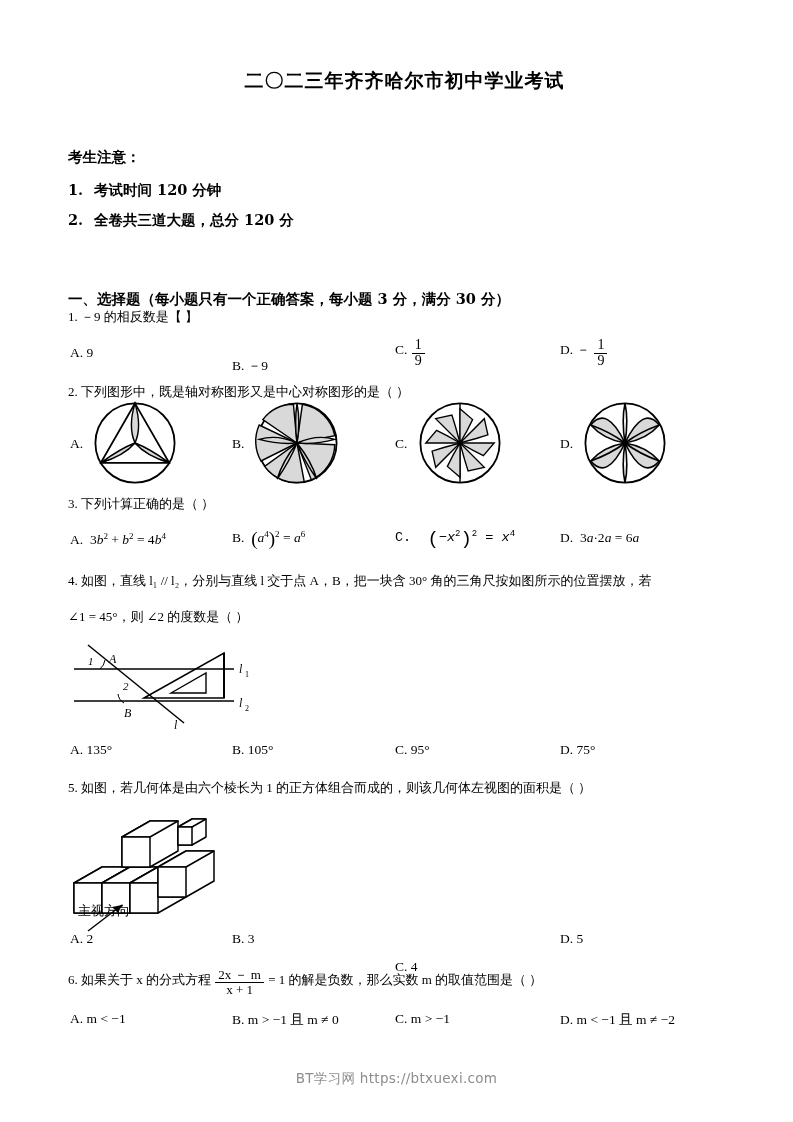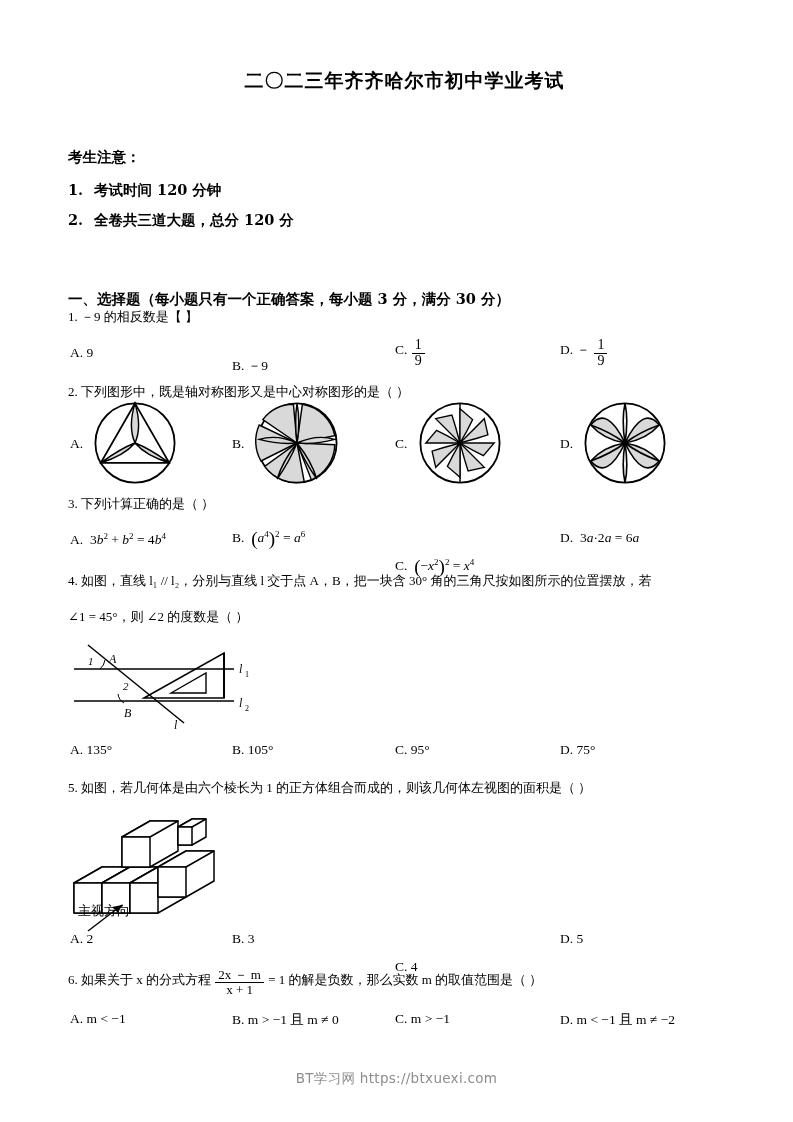--- a/index.html
+++ b/index.html
@@ -259,21 +259,21 @@
     <span>下列计算正确的是（      ）</span>
   </div>
   <div class="opt colA" style="top:530px;">
     <span>A.</span>
     <span>&nbsp;3<span class="it">b</span><sup class="ex">2</sup> + <span class="it">b</span><sup class="ex">2</sup> = 4<span class="it">b</span><sup class="ex">4</sup></span>
   </div>
   <div class="opt colB" style="top:528px;">
     <span>B.</span>
     <span>&nbsp;<span style="font-size:19px;vertical-align:-3px;">(</span><span class="it">a</span><sup class="ex">4</sup><span style="font-size:19px;vertical-align:-3px;">)</span><sup class="ex">2</sup> = <span class="it">a</span><sup class="ex">6</sup></span>
   </div>
-  <div class="opt colC" style="top:556px;">
+  <div class="opt colC" style="top:528px;font-family:Liberation Mono, monospace;">
     <span>C.</span>
     <span>&nbsp;<span style="font-size:19px;vertical-align:-3px;">(</span>−<span class="it">x</span><sup class="ex">2</sup><span style="font-size:19px;vertical-align:-3px;">)</span><sup class="ex">2</sup> = <span class="it">x</span><sup class="ex">4</sup></span>
   </div>
   <div class="opt colD" style="top:530px;">
     <span>D.</span>
     <span>&nbsp;3<span class="it">a</span>·2<span class="it">a</span> = 6<span class="it">a</span></span>
   </div>
 
   <div class="q-text" style="top:572px;">
     <span>4.</span>

